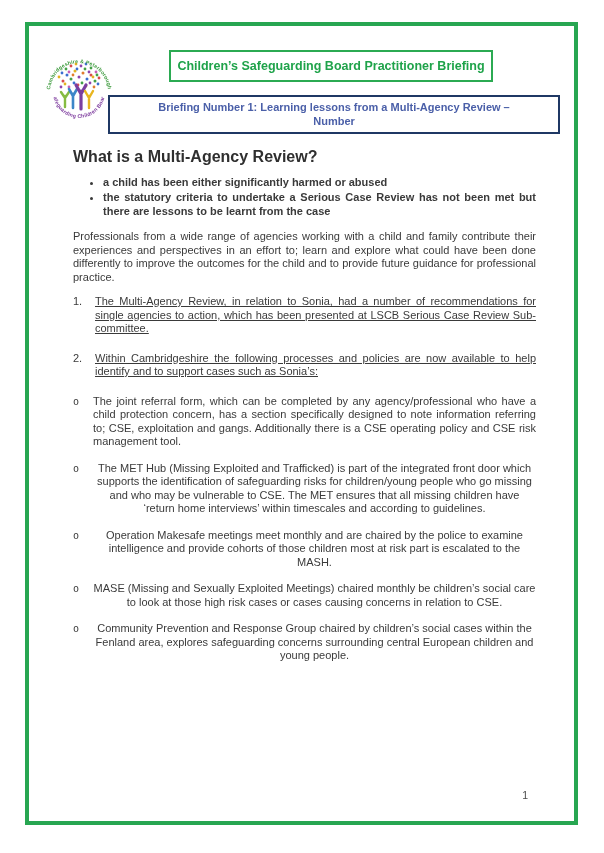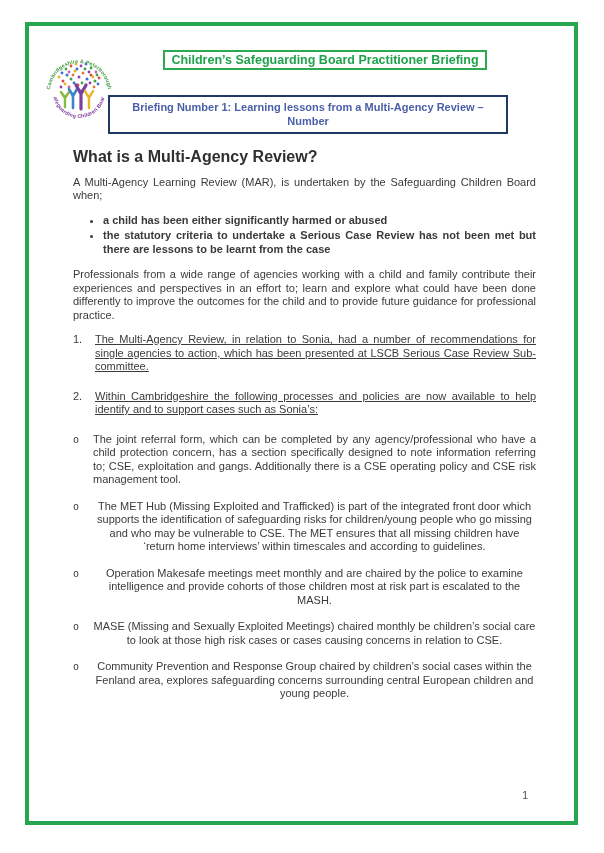--- a/index.html
+++ b/index.html
@@ -9,27 +9,27 @@
   }
   .page{
     position:absolute;left:25px;top:22px;
     width:545px;height:795px;
     border:4px solid #27a651;background:#ffffff;
   }
   
   .header{position:relative;height:124px;}
   .logo{position:absolute;left:12px;top:25px;width:76px;height:76px;}
   .green-box{
-    position:absolute;left:134px;top:24px;width:324px;box-sizing:border-box;
+    position:absolute;left:140px;top:24px;width:324px;box-sizing:border-box;
     border:2px solid #2baa52;text-align:center;
-    padding:1px 6px;
+    padding:7px 6px;
     color:#1fa34a;font-weight:bold;font-size:12.5px;line-height:14px;
   }
   .navy-box{
-    position:absolute;left:79px;top:69px;width:400px;box-sizing:border-box;
+    position:absolute;left:79px;top:69px;width:452px;box-sizing:border-box;
     border:2px solid #1f3864;text-align:center;
     padding:4px 8px;
     color:#4a5fa8;font-weight:bold;font-size:11px;line-height:13.5px;
   }
   
   .content{margin:0 38px 0 44px;font-size:11px;line-height:13.5px;}
   .content h3{
     font-size:16px;line-height:13.5px;color:#2f2f2f;
     font-weight:bold;margin:0 0 12px 0;
   }
@@ -125,21 +125,20 @@
     <div class="navy-box">
       <div>Briefing Number 1: Learning lessons from a Multi-Agency Review –</div>
       <div>Number</div>
     </div>
   </div>
 
   <div class="content">
 
     <h3>What is a Multi-Agency Review?</h3>
 
-    <p>A Multi-Agency Learning Review (MAR), is undertaken by the Safeguarding Children Board when;</p>
 
     <ul class="disc">
       <li>a child has been either significantly harmed or abused</li>
       <li>the statutory criteria to undertake a Serious Case Review has not been met but there are lessons to be learnt from the case</li>
     </ul>
 
     <p>Professionals from a wide range of agencies working with a child and family contribute their experiences and perspectives in an effort to; learn and explore what could have been done differently to improve the outcomes for the child and to provide future guidance for professional practice.</p>
 
 
     <div class="num-item">

